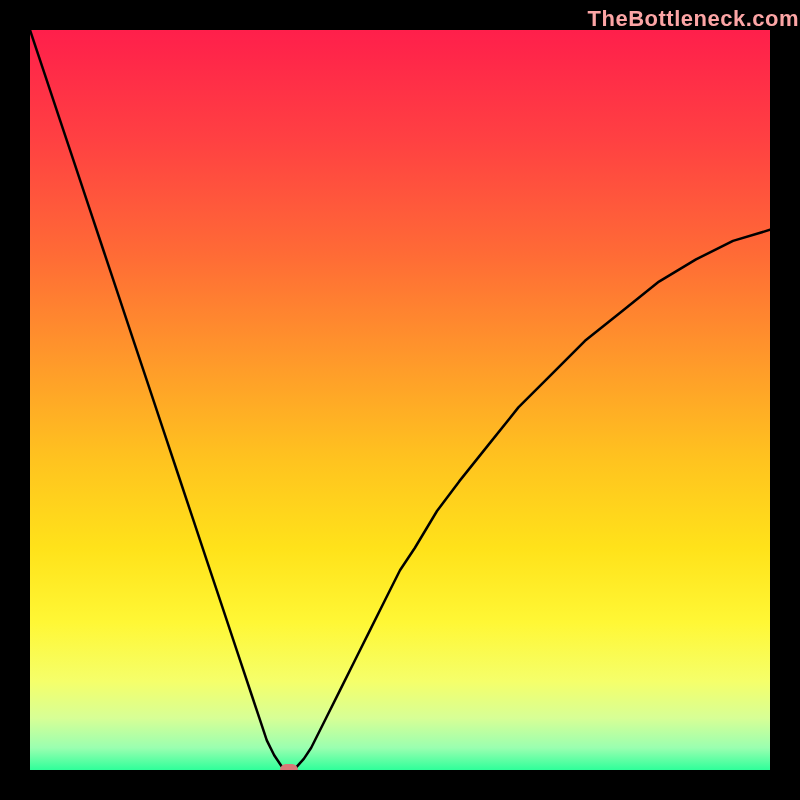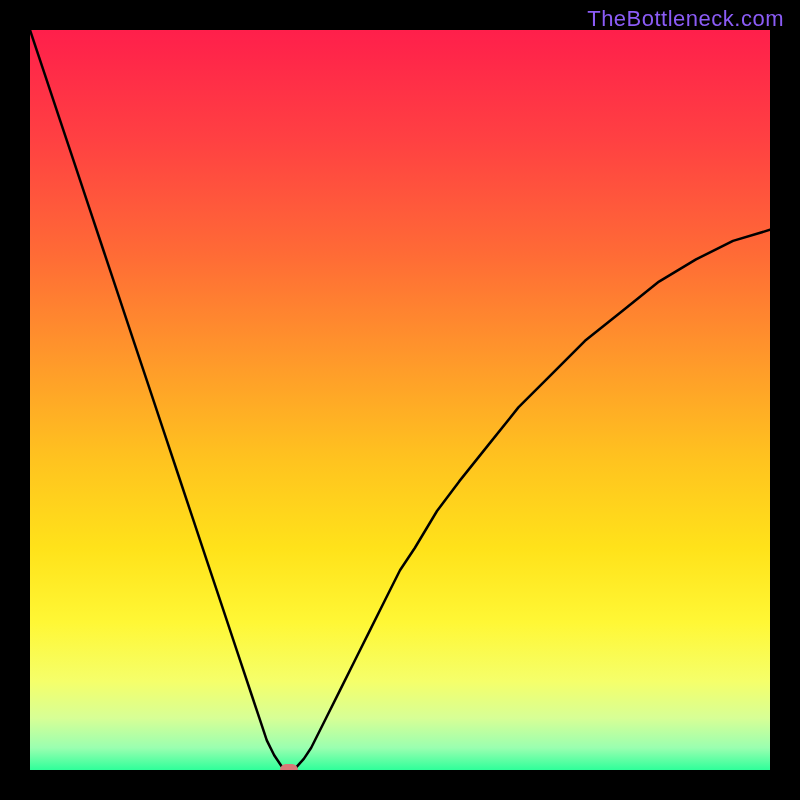--- a/index.html
+++ b/index.html
@@ -12,24 +12,24 @@
   }
   .frame {
     position: relative;
     width: 800px;
     height: 800px;
     background: #000;
   }
   .watermark {
     position: absolute;
     top: 6px;
-    right: 16px;
-    color: #8b5cf6;
+    right: 1px;
+    color: #fca5a5;
     font-size: 22px;
-    font-weight: 400;
+    font-weight: 700;
     letter-spacing: 0.5px;
     z-index: 5;
   }
   .plot-area {
     position: absolute;
     left: 30px;
     top: 30px;
     width: 740px;
     height: 740px;
     overflow: hidden;

